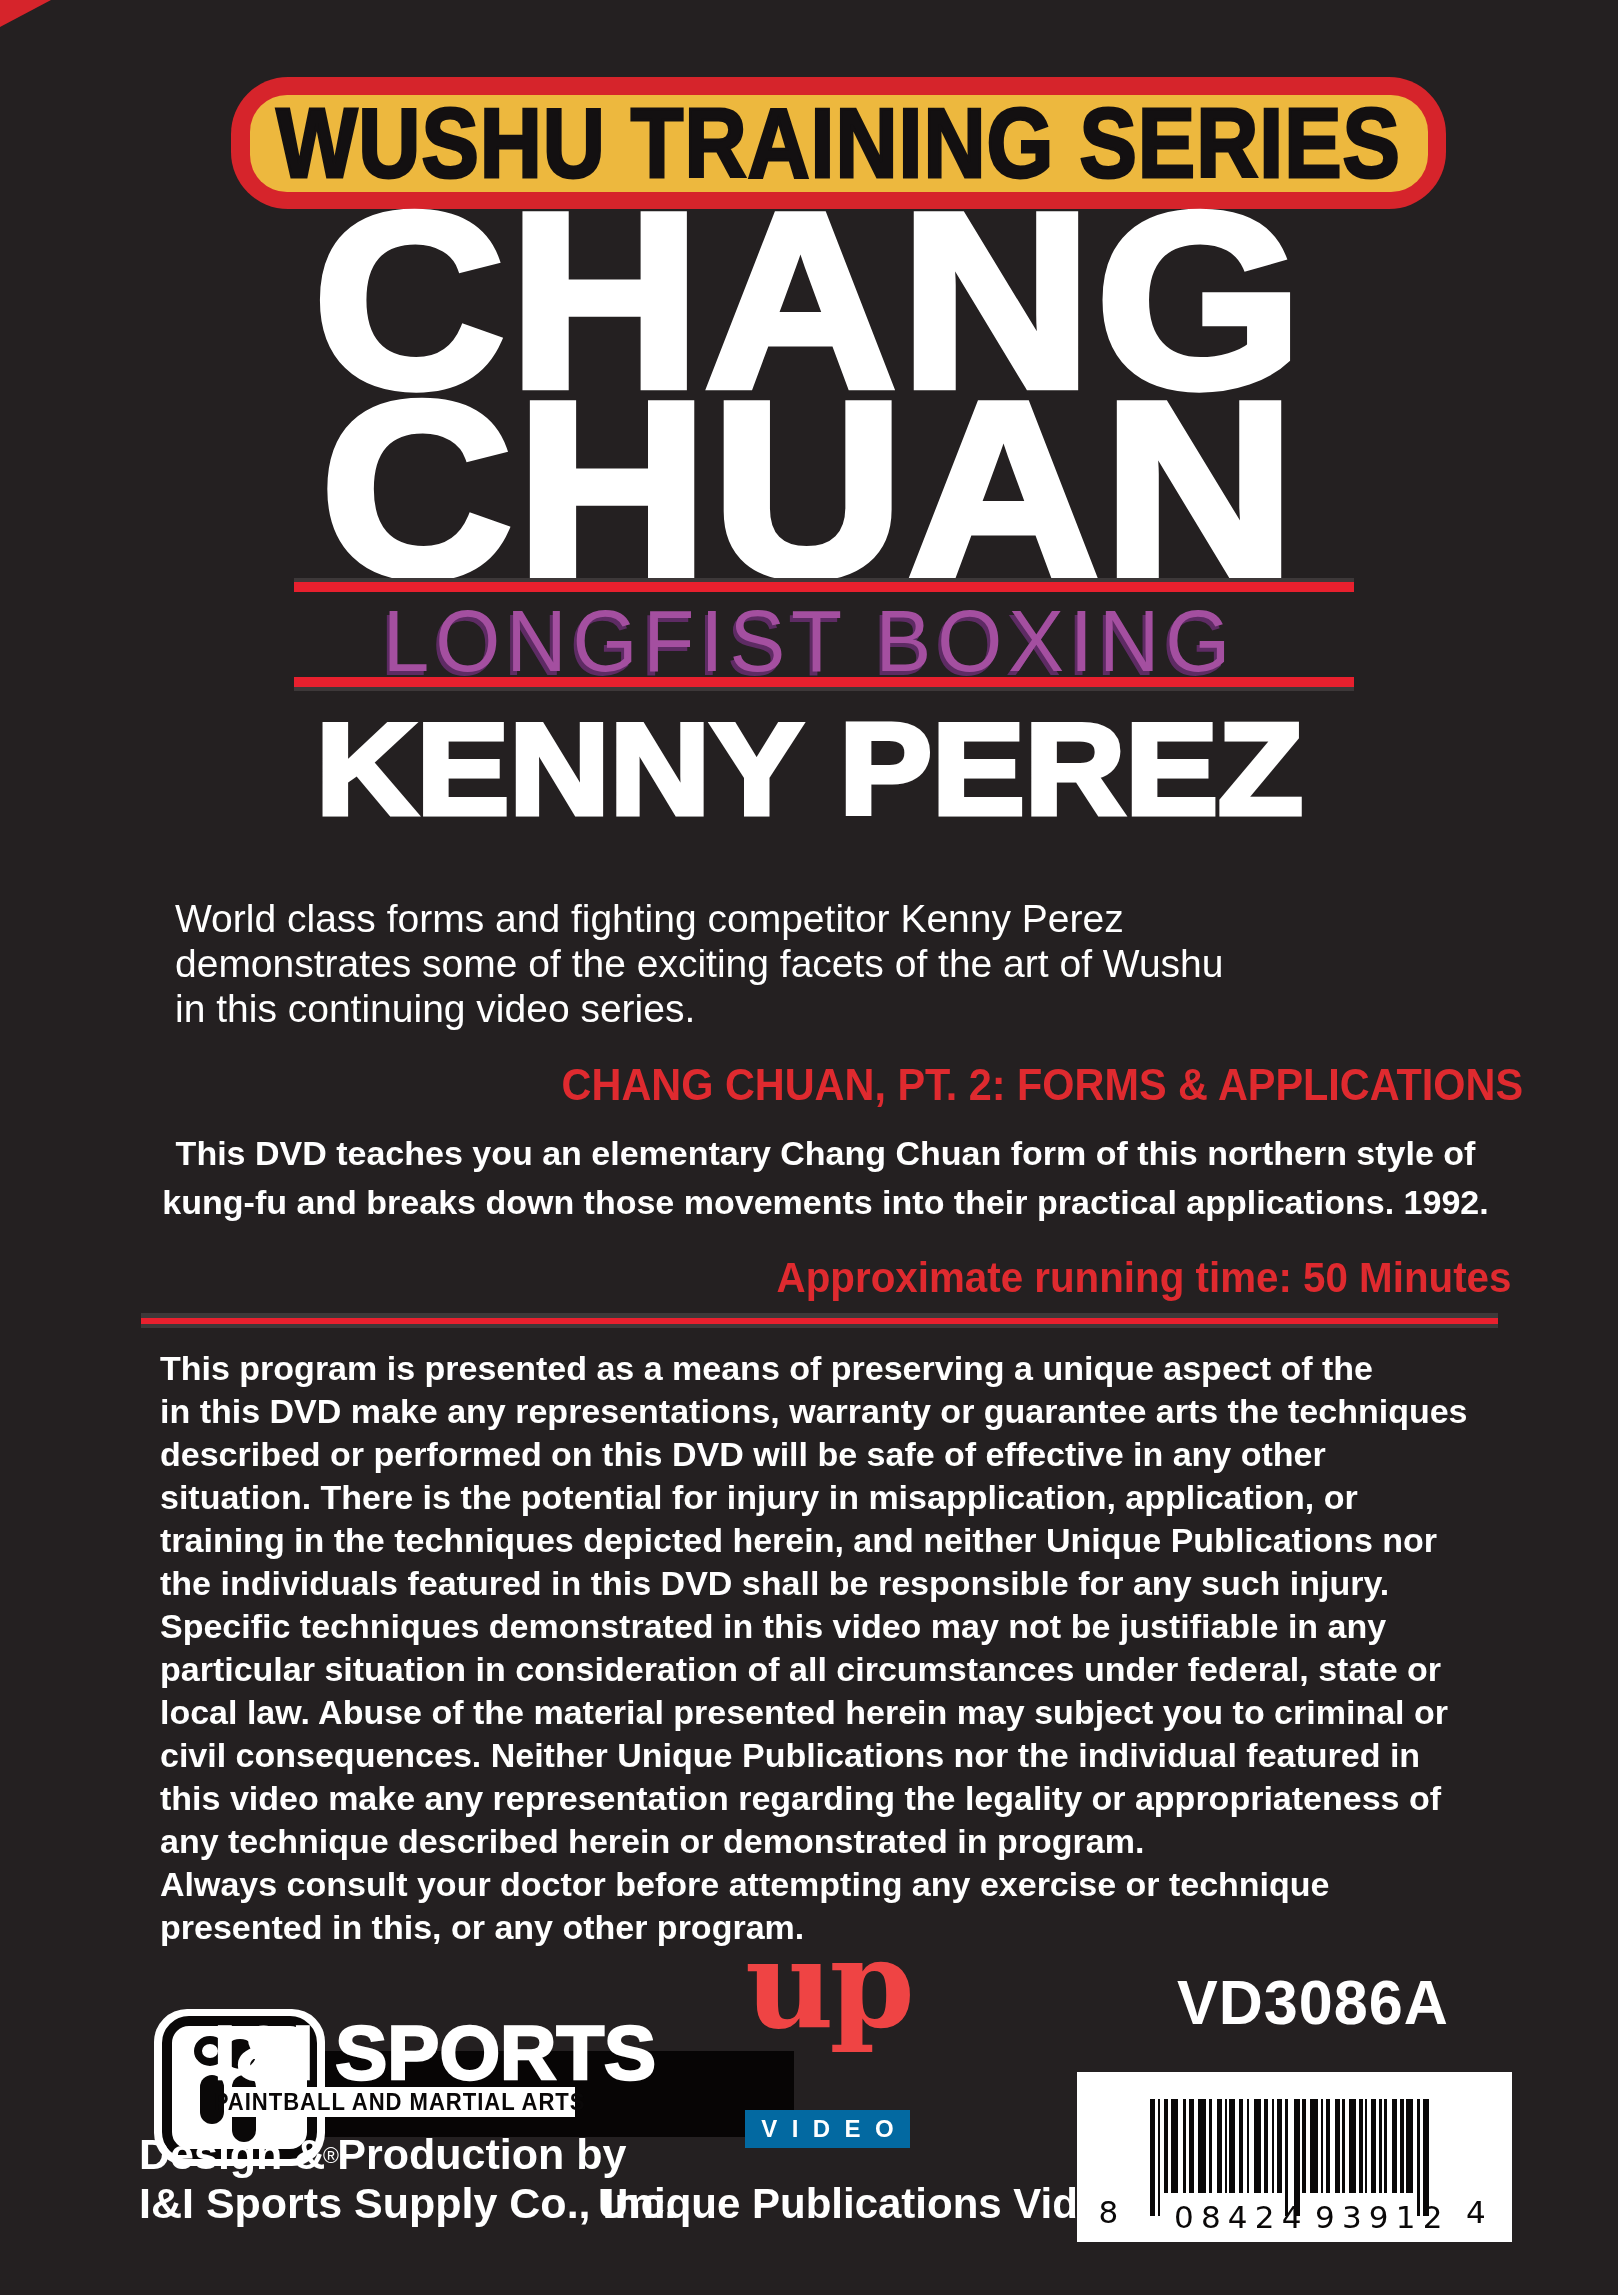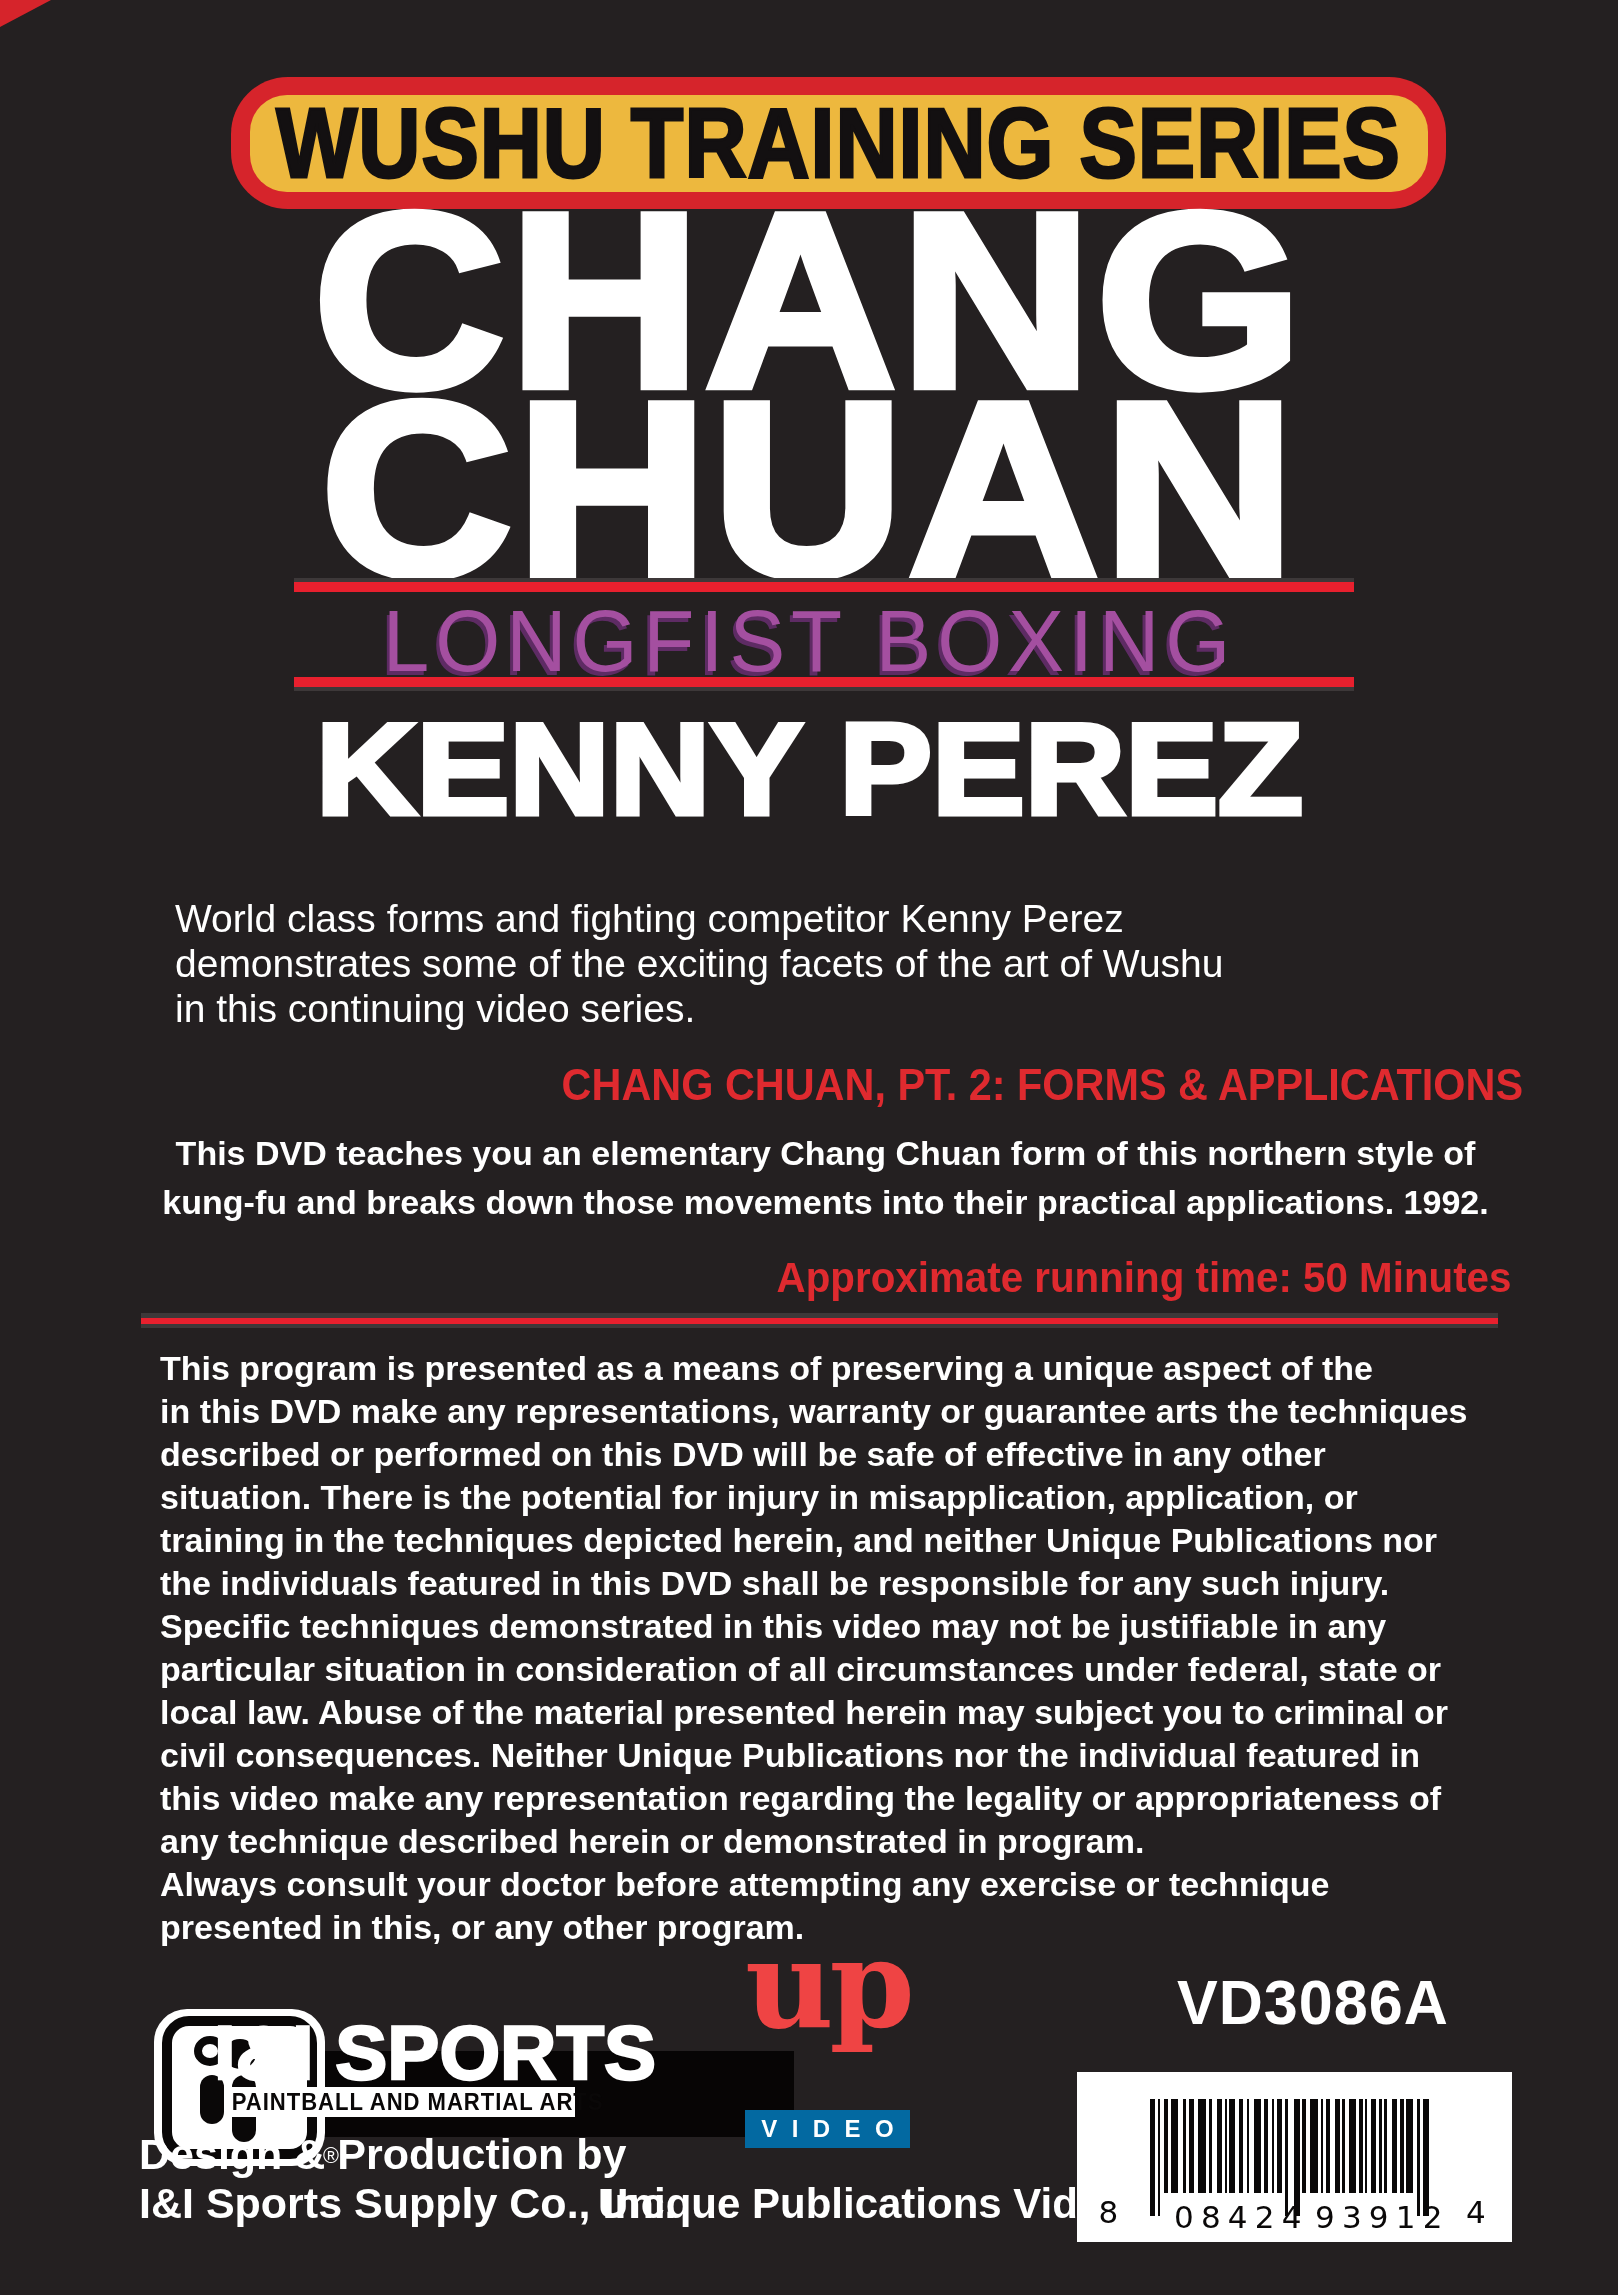--- a/index.html
+++ b/index.html
@@ -72,21 +72,21 @@
   .ii-dot{position:absolute;width:32px;height:30px;border:8.2px solid #0a0808;border-radius:50%;background:var(--white);}
   #ii-dot-l{left:40px;top:27px;}
   #ii-dot-r{left:70px;top:30px;background:#0a0808;}
   .ii-bar{position:absolute;width:24px;background:#0a0808;border-radius:12.3px;}
   #ii-bar-l{left:46px;top:66px;height:49px;}
   #ii-bar-r{left:78px;top:66px;height:67px;}
   #iandi-reg{left:323px;top:2143px;color:var(--white);font-size:21.6px;z-index:3;}
   #iandi-name{left:214px;top:2009px;color:var(--white);font-size:78px;font-weight:bold;z-index:2;
       white-space:nowrap;-webkit-text-stroke:2.6px var(--white);transform:scale(1.0,0.97);transform-origin:left top;}
   #iandi-strip{left:224px;top:2087px;width:351px;height:30px;background:var(--white);z-index:2;
-      display:flex;align-items:center;justify-content:flex-start;}
+      display:flex;align-items:center;justify-content:center;}
   #iandi-tagline{color:#0a0808;font-size:23px;font-weight:bold;letter-spacing:1px;white-space:nowrap;transform:scaleX(0.96);}
   #credits{left:139px;top:2130px;width:453px;text-align:center;color:var(--white);
       font-size:43px;font-weight:bold;z-index:2;}
   #credits .line{line-height:49px;white-space:nowrap;}
 
   
   #up-mark{left:745px;top:1923px;color:#ef4444;font-family:"DejaVu Serif",serif;
       font-weight:bold;font-size:122px;line-height:1;letter-spacing:-4.1px;}
   #video-box{left:745px;top:2110px;width:165px;height:38px;background:#0369a1;
       display:flex;align-items:center;justify-content:center;}

